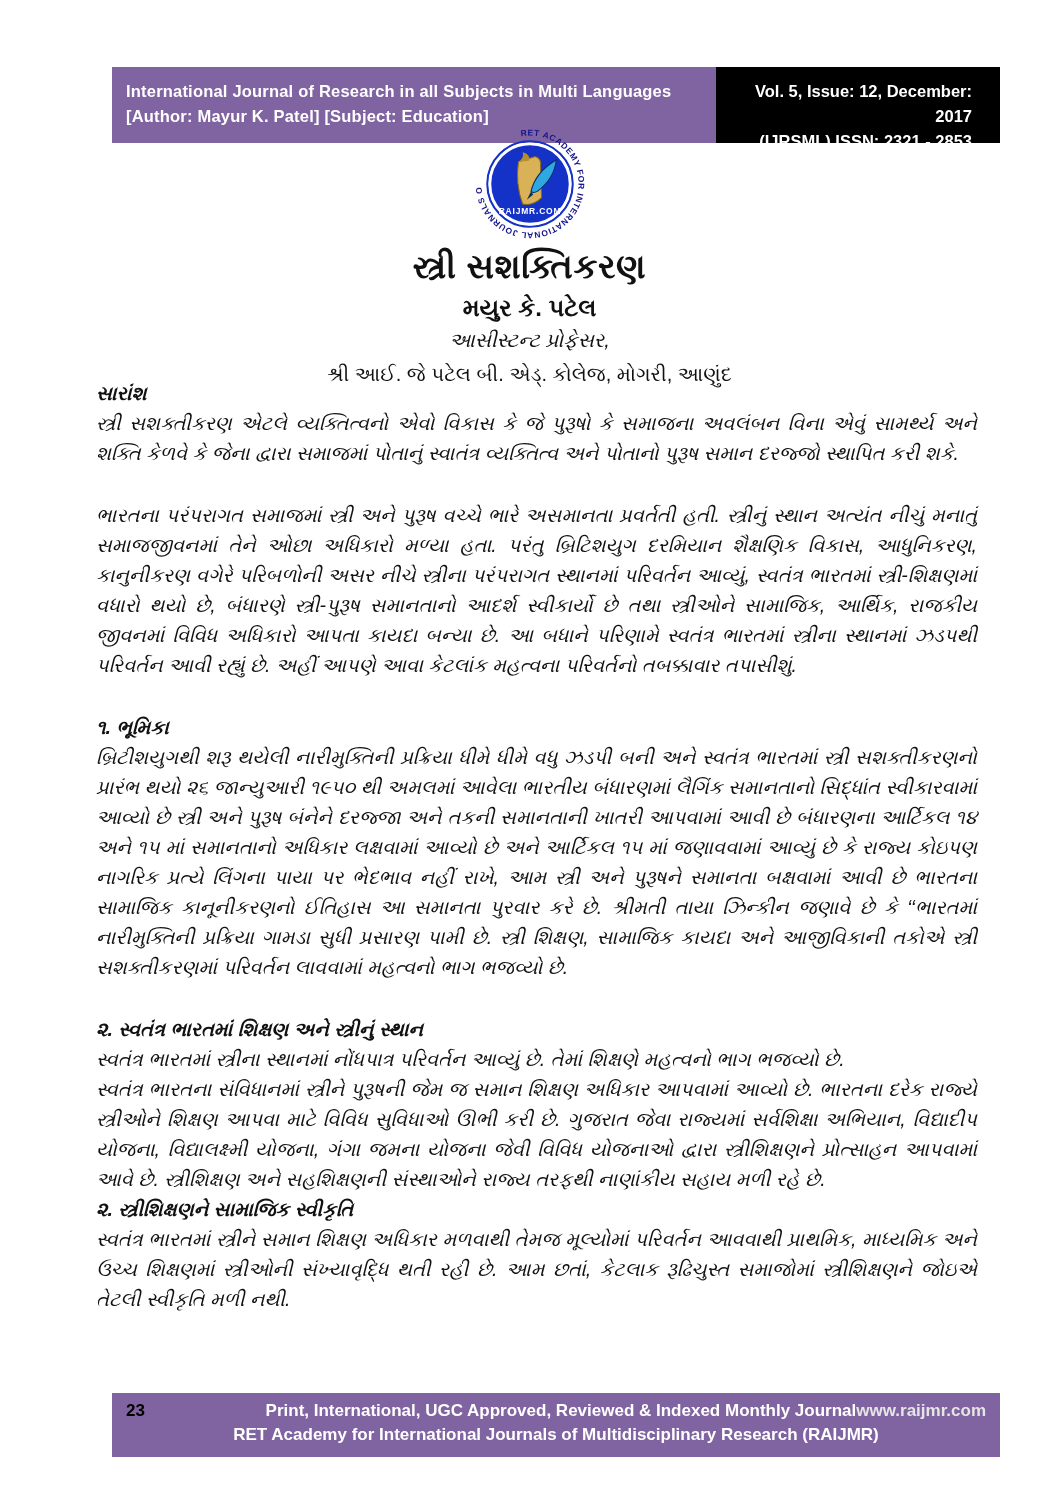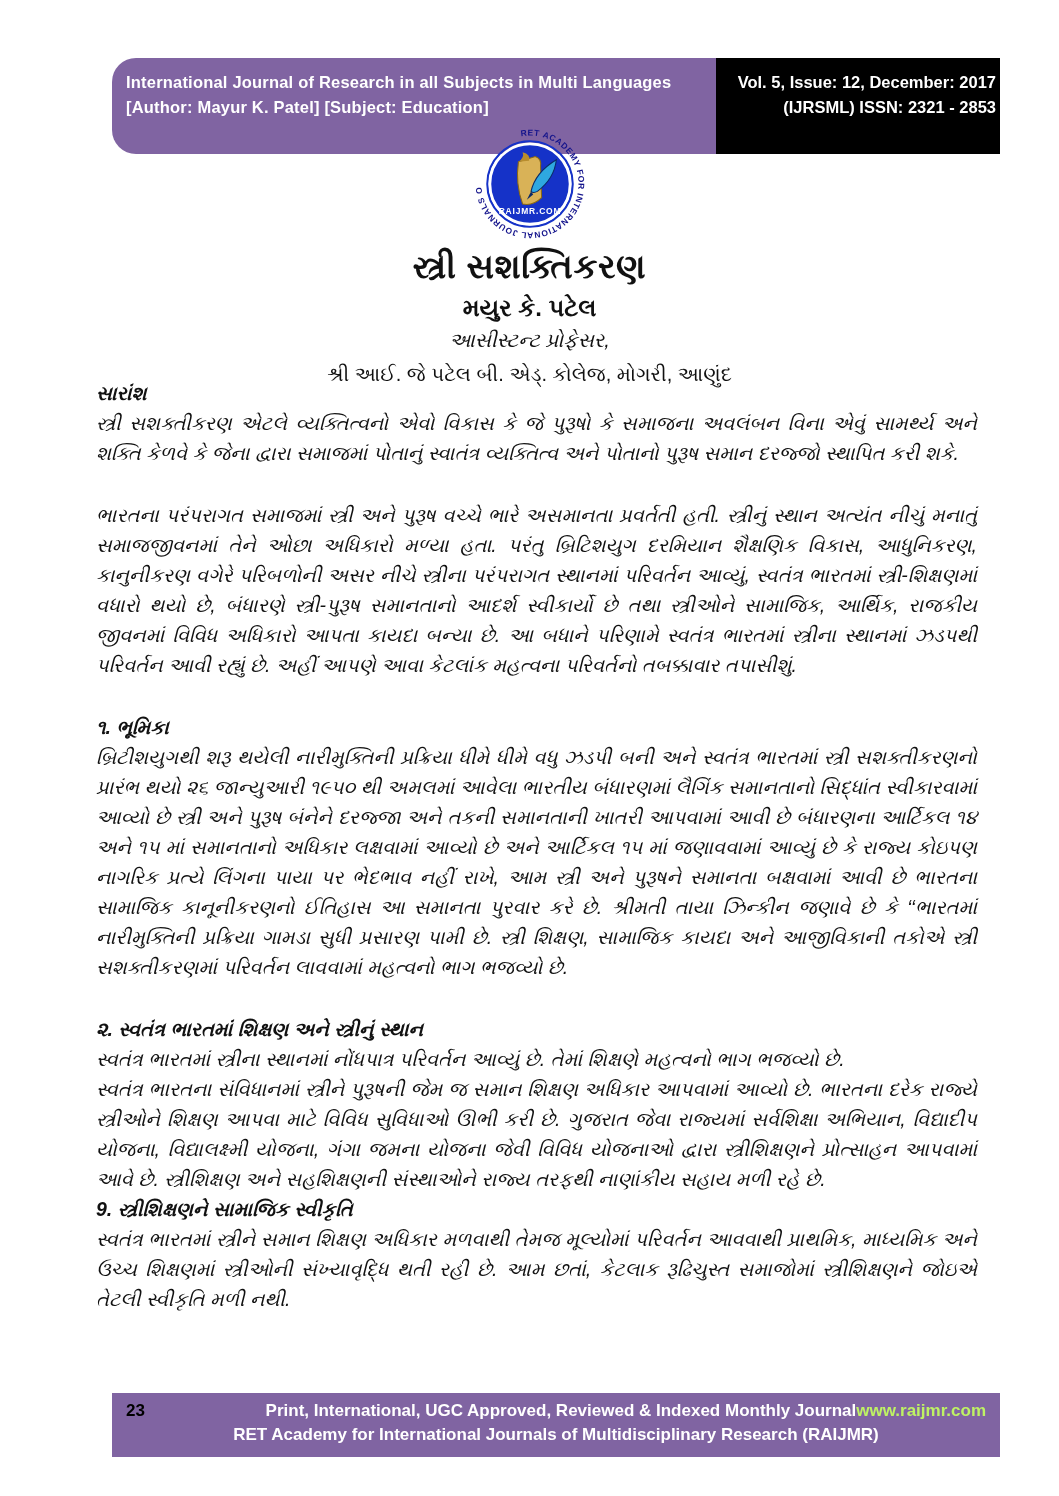--- a/index.html
+++ b/index.html
@@ -1,43 +1,43 @@
 <!DOCTYPE html>
 <html lang="gu"><head>
 <meta charset="utf-8">
 <style>
   html,body{margin:0;padding:0;}
   body{
     width:1059px;height:1496px;background:#ffffff;position:relative;
     font-family:"Liberation Sans","DejaVu Sans",sans-serif;color:#111;
   }
   .band{position:absolute;left:112px;width:888px;display:flex;}
-  .header{top:58px;height:96px;background:var(--purple);border-radius:24px;}
+  .header{top:67px;height:76px;background:var(--purple);}
   .header-left{flex:1 1 auto;padding:12px 0 0 14px;box-sizing:border-box;}
   .header-left .hl{color:#fff;font-weight:bold;font-size:16.5px;line-height:25px;letter-spacing:.2px;}
   .header-right{width:284px;background:var(--black);color:#fff;text-align:right;
-    padding:12px 4px 0 0;box-sizing:border-box;}
+    padding:12px 28px 0 0;box-sizing:border-box;}
   .header-right .hr{font-weight:bold;font-size:16.5px;line-height:25px;}
   .logo-wrap{position:absolute;top:126px;left:0;width:100%;text-align:center;}
   .logo-wrap svg{display:inline-block;}
   .title-block{position:absolute;top:246px;left:0;width:100%;text-align:center;}
   .doc-title{font-size:34px;font-weight:bold;line-height:40px;letter-spacing:.5px;}
   .doc-author{font-size:24px;font-weight:bold;margin-top:7px;line-height:30px;}
   .doc-desig{font-size:20px;margin-top:4px;line-height:26px;font-style:italic;}
   .doc-affil{font-size:20px;margin-top:8px;line-height:26px;}
   .content{position:absolute;top:378px;left:96px;width:881px;font-style:italic;}
   .content .heading{font-size:19.5px;font-weight:bold;line-height:30px;}
   .content .para{font-size:19.5px;line-height:30px;text-align:justify;}
   .content .gap{margin-top:32px;}
   .footer{top:1393px;height:64px;background:var(--purple);display:block;
     padding:8px 14px 0 14px;box-sizing:border-box;}
   .footer-row1{display:flex;align-items:baseline;font-weight:bold;font-size:17px;text-align:right;}
   .footer-page{color:#000;margin-right:22px;}
   .footer-mid{color:#fff;flex:1 1 auto;}
-  .footer-site{color:#bef264;}
+  .footer-site{color:#e5e5e5;}
   .footer-row2{text-align:center;color:#fff;font-weight:bold;font-size:17px;margin-top:4px;}
 </style>
 </head>
 <body style="--purple: #8064A2; --black: #000000;">
 
 <div class="band header">
   <div class="header-left">
     <div class="hl">International Journal of Research in all Subjects in Multi Languages</div>
     <div class="hl">[Author: Mayur K. Patel] [Subject: Education]</div>
   </div>
@@ -74,21 +74,21 @@
 
 <div class="content" id="content">
     <div class="heading">સારાંશ</div>
     <div class="para">સ્ત્રી સશક્તીકરણ એટલે વ્યક્તિત્વનો એવો વિકાસ કે જે પુરૂષો કે સમાજના અવલંબન વિના એવું સામર્થ્ય અને શક્તિ કેળવે કે જેના દ્વારા સમાજમાં પોતાનું સ્વાતંત્ર વ્યક્તિત્વ અને પોતાનો પુરૂષ સમાન દરજ્જો સ્થાપિત કરી શકે.</div>
     <div class="para gap">ભારતના પરંપરાગત સમાજમાં સ્ત્રી અને પુરૂષ વચ્ચે ભારે અસમાનતા પ્રવર્તતી હતી. સ્ત્રીનું સ્થાન અત્યંત નીચું મનાતું સમાજજીવનમાં તેને ઓછા અધિકારો મળ્યા હતા. પરંતુ બ્રિટિશયુગ દરમિયાન શૈક્ષણિક વિકાસ, આધુનિકરણ, કાનુનીકરણ વગેરે પરિબળોની અસર નીચે સ્ત્રીના પરંપરાગત સ્થાનમાં પરિવર્તન આવ્યું, સ્વતંત્ર ભારતમાં સ્ત્રી-શિક્ષણમાં વધારો થયો છે, બંધારણે સ્ત્રી-પુરૂષ સમાનતાનો આદર્શ સ્વીકાર્યો છે તથા સ્ત્રીઓને સામાજિક, આર્થિક, રાજકીય જીવનમાં વિવિધ અધિકારો આપતા કાયદા બન્યા છે. આ બધાને પરિણામે સ્વતંત્ર ભારતમાં સ્ત્રીના સ્થાનમાં ઝડપથી પરિવર્તન આવી રહ્યું છે. અહીં આપણે આવા કેટલાંક મહત્વના પરિવર્તનો તબક્કાવાર તપાસીશું.</div>
     <div class="heading gap">૧. ભૂમિકા</div>
     <div class="para">બ્રિટીશયુગથી શરૂ થયેલી નારીમુક્તિની પ્રક્રિયા ધીમે ધીમે વધુ ઝડપી બની અને સ્વતંત્ર ભારતમાં સ્ત્રી સશક્તીકરણનો પ્રારંભ થયો ૨૬ જાન્યુઆરી ૧૯૫૦ થી અમલમાં આવેલા ભારતીય બંધારણમાં લૈગિંક સમાનતાનો સિદ્ધાંત સ્વીકારવામાં આવ્યો છે સ્ત્રી અને પુરૂષ બંનેને દરજ્જા અને તકની સમાનતાની ખાતરી આપવામાં આવી છે બંધારણના આર્ટિકલ ૧૪ અને ૧૫ માં સમાનતાનો અધિકાર લક્ષવામાં આવ્યો છે અને આર્ટિકલ ૧૫ માં જણાવવામાં આવ્યું છે કે રાજ્ય કોઇપણ નાગરિક પ્રત્યે લિંગના પાયા પર ભેદભાવ નહીં રાખે, આમ સ્ત્રી અને પુરૂષને સમાનતા બક્ષવામાં આવી છે ભારતના સામાજિક કાનૂનીકરણનો ઈતિહાસ આ સમાનતા પુરવાર કરે છે. શ્રીમતી તાયા ઝિન્કીન જણાવે છે કે ‘‘ભારતમાં નારીમુક્તિની પ્રક્રિયા ગામડા સુધી પ્રસારણ પામી છે. સ્ત્રી શિક્ષણ, સામાજિક કાયદા અને આજીવિકાની તકોએ સ્ત્રી સશક્તીકરણમાં પરિવર્તન લાવવામાં મહત્વનો ભાગ ભજવ્યો છે.</div>
     <div class="heading gap">૨. સ્વતંત્ર ભારતમાં શિક્ષણ અને સ્ત્રીનું સ્થાન</div>
     <div class="para">સ્વતંત્ર ભારતમાં સ્ત્રીના સ્થાનમાં નોંધપાત્ર પરિવર્તન આવ્યું છે. તેમાં શિક્ષણે મહત્વનો ભાગ ભજવ્યો છે.</div>
     <div class="para">સ્વતંત્ર ભારતના સંવિધાનમાં સ્ત્રીને પુરૂષની જેમ જ સમાન શિક્ષણ અધિકાર આપવામાં આવ્યો છે. ભારતના દરેક રાજ્યે સ્ત્રીઓને શિક્ષણ આપવા માટે વિવિધ સુવિધાઓ ઊભી કરી છે. ગુજરાત જેવા રાજ્યમાં સર્વશિક્ષા અભિયાન, વિદ્યાદીપ યોજના, વિદ્યાલક્ષ્મી યોજના, ગંગા જમના યોજના જેવી વિવિધ યોજનાઓ દ્વારા સ્ત્રીશિક્ષણને પ્રોત્સાહન આપવામાં આવે છે. સ્ત્રીશિક્ષણ અને સહશિક્ષણની સંસ્થાઓને રાજ્ય તરફથી નાણાંકીય સહાય મળી રહે છે.</div>
-    <div class="heading">9. સ્ત્રીશિક્ષણને સામાજિક સ્વીકૃતિ</div>
+    <div class="heading">૨. સ્ત્રીશિક્ષણને સામાજિક સ્વીકૃતિ</div>
     <div class="para">સ્વતંત્ર ભારતમાં સ્ત્રીને સમાન શિક્ષણ અધિકાર મળવાથી તેમજ મૂલ્યોમાં પરિવર્તન આવવાથી પ્રાથમિક, માધ્યમિક અને ઉચ્ચ શિક્ષણમાં સ્ત્રીઓની સંખ્યાવૃદ્ધિ થતી રહી છે. આમ છતાં, કેટલાક રૂઢિચુસ્ત સમાજોમાં સ્ત્રીશિક્ષણને જોઇએ તેટલી સ્વીકૃતિ મળી નથી.</div>
   </div>
 
 <div class="band footer">
   <div class="footer-row1">
     <span class="footer-page">23</span>
     <span class="footer-mid">Print, International, UGC Approved,  Reviewed &amp; Indexed Monthly Journal</span>
     <span class="footer-site">www.raijmr.com</span>
   </div>
   <div class="footer-row2">RET Academy for International Journals of Multidisciplinary Research (RAIJMR)</div>

